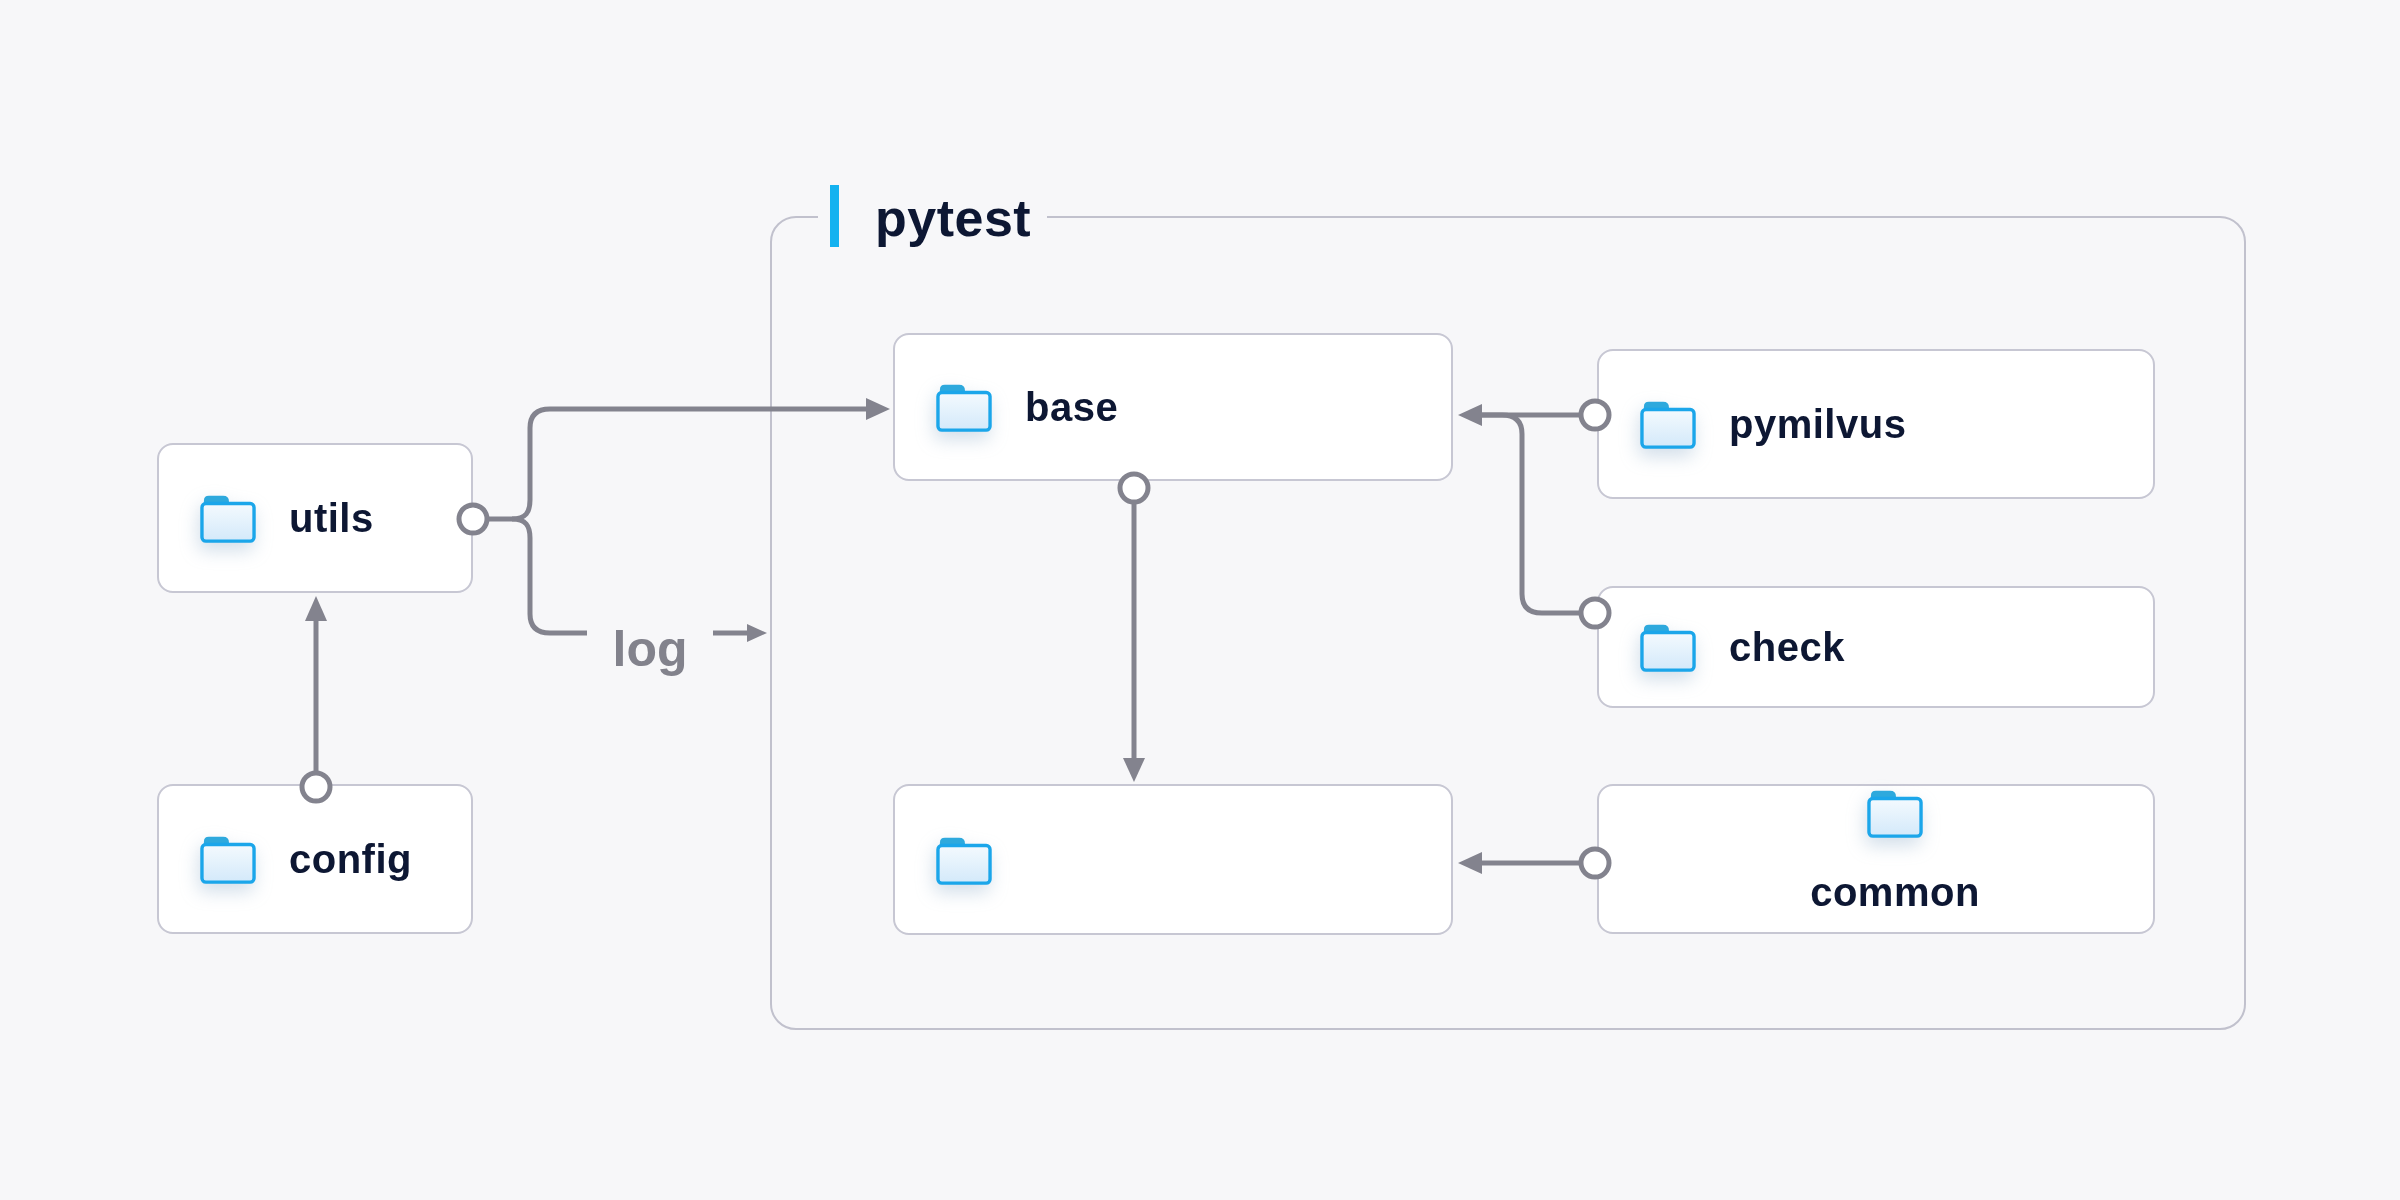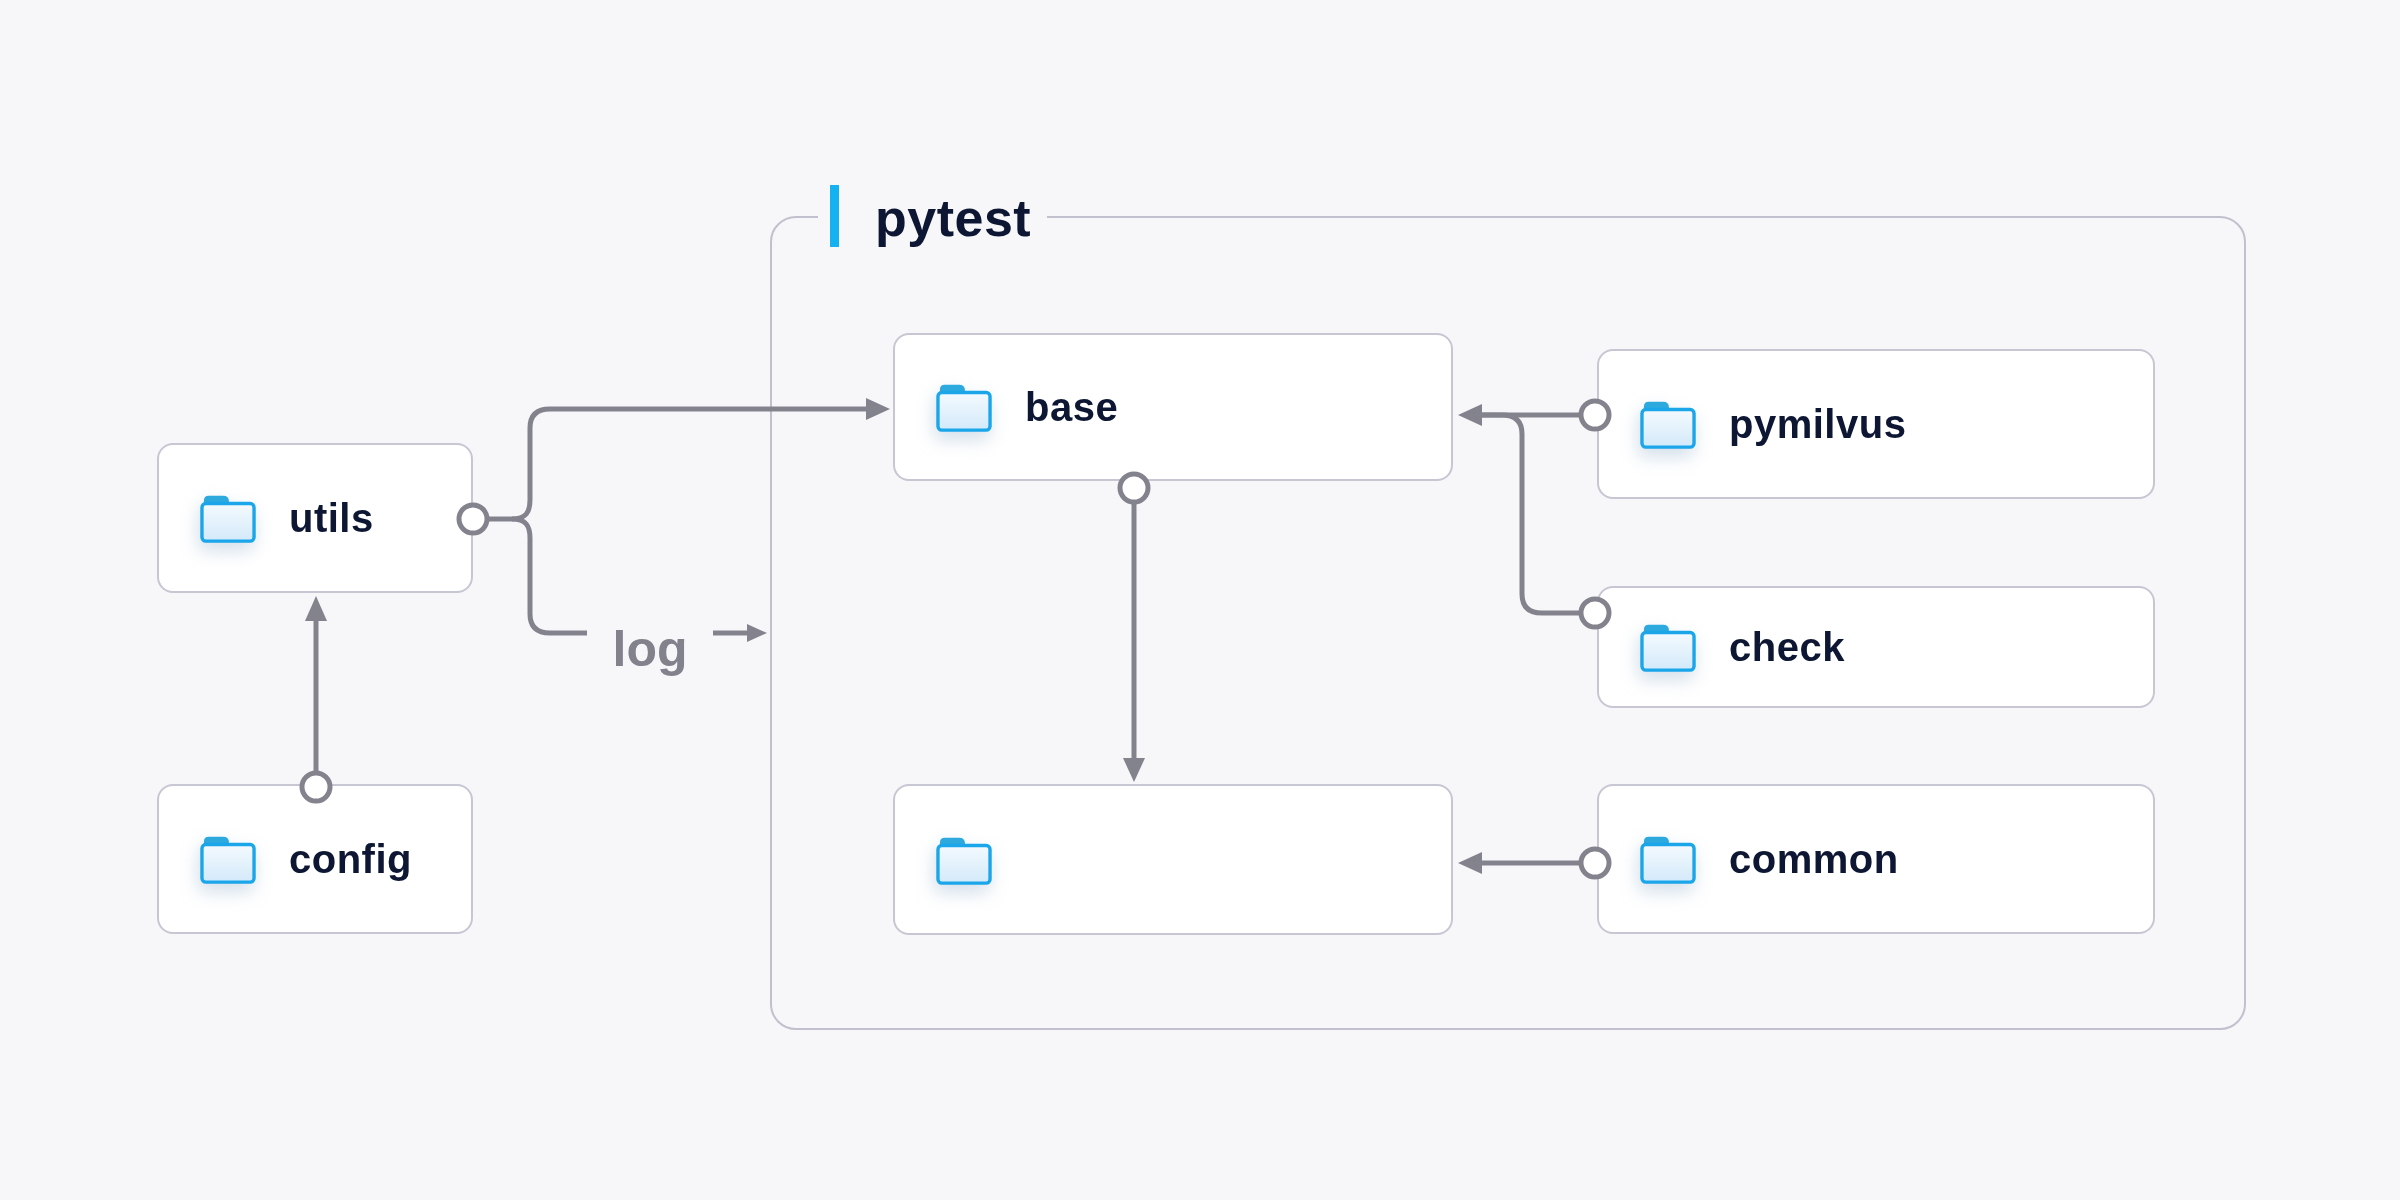--- a/index.html
+++ b/index.html
@@ -80,21 +80,21 @@
   .arrowhead{fill:var(--line);stroke:none;}
   .port{fill:#ffffff;stroke:var(--line);stroke-width:5;}
 
   
   #node-utils    {left:157px; top:443px; width:316px; height:150px;}
   #node-config   {left:157px; top:784px; width:316px; height:150px;}
   #node-base     {left:893px; top:333px; width:560px; height:148px;}
   #node-testcases{left:893px; top:784px; width:560px; height:151px;}
   #node-pymilvus {left:1597px;top:349px; width:558px; height:150px;}
   #node-check    {left:1597px;top:538px; width:558px; height:122px;margin-top:48px;}
-  #node-common   {left:1597px;top:784px; width:558px; height:150px;}
+  #node-common   {left:1597px;top:784px; width:558px; height:150px;flex-direction:column;}
 </style>
 </head>
 <body>
 
 <div id="canvas">
 
   <svg width="0" height="0" style="position:absolute" aria-hidden="true">
     <defs>
       <linearGradient id="folderGrad" x1="0" y1="0" x2="0" y2="1">
         <stop offset="0" stop-color="#f4fafe"></stop>

